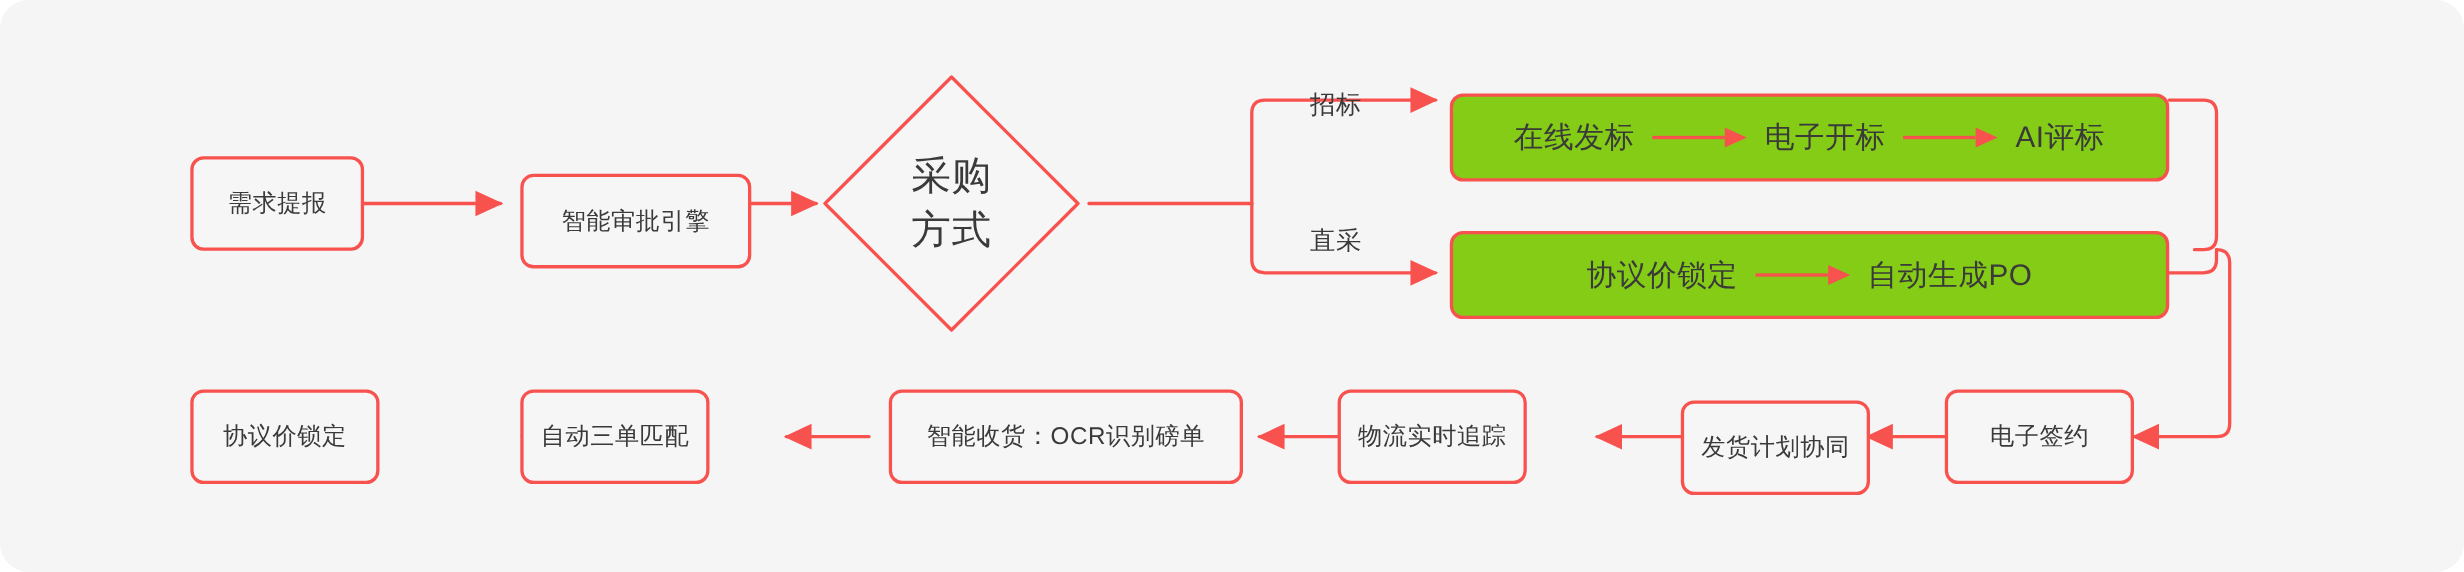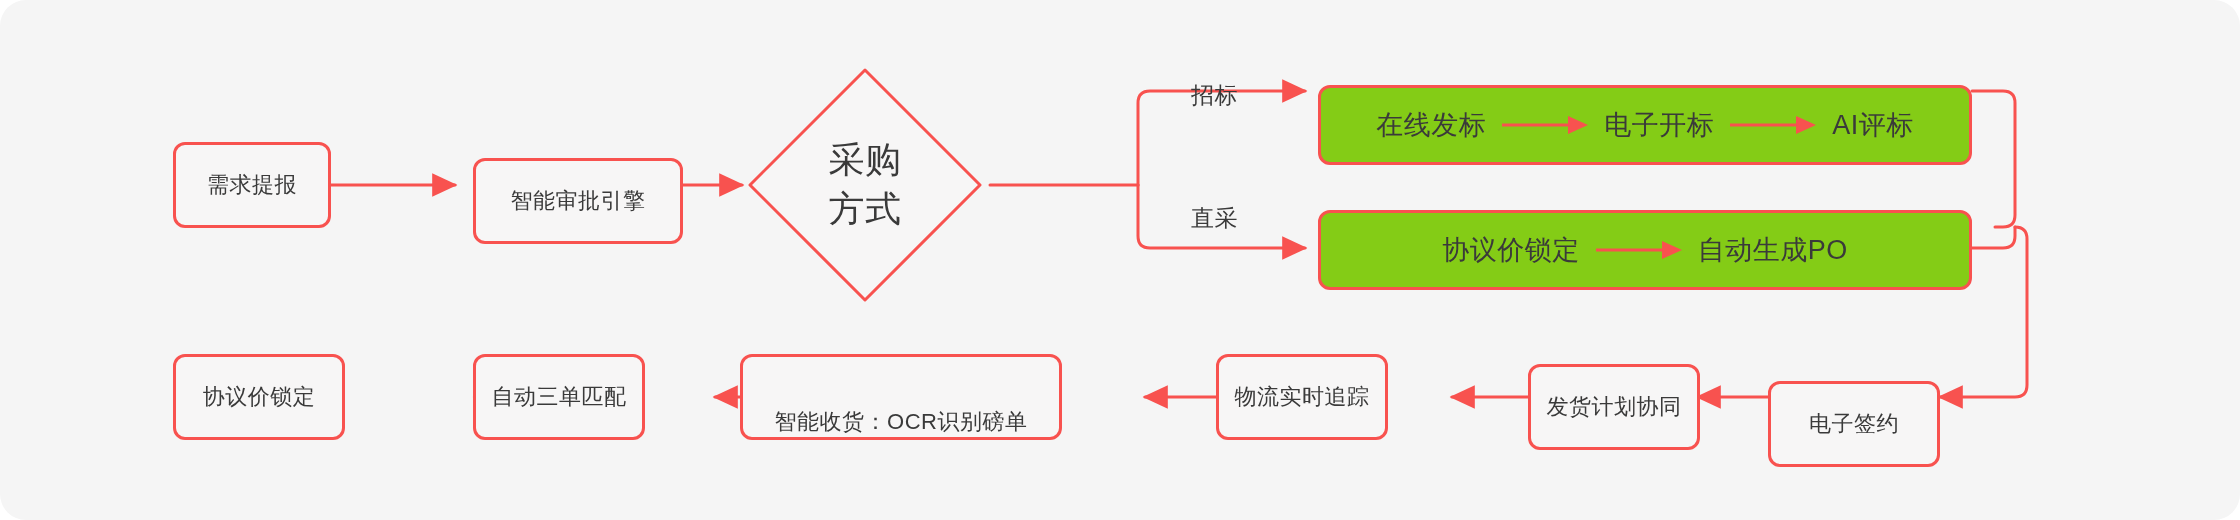--- a/index.html
+++ b/index.html
@@ -186,33 +186,33 @@
 
   <div class="group-box" style="left:1318px; top:210px; width:654px; height:80px;">
     <span class="sub-step">协议价锁定</span>
     <span class="inline-arrow">
       <span class="shaft"></span>
         <span class="head"></span>
     </span>
     <span class="sub-step">自动生成PO</span>
   </div>
 
-  <div class="node" style="left:1768px; top:354px; width:172px; height:86px;margin-top:27px;">
+  <div class="node" style="left:1768px; top:354px; width:172px; height:86px;">
     <span>电子签约</span>
   </div>
 
   <div class="node" style="left:1528px; top:364px; width:172px; height:86px;">
     <span>发货计划协同</span>
   </div>
 
   <div class="node" style="left:1216px; top:354px; width:172px; height:86px;">
     <span>物流实时追踪</span>
   </div>
 
-  <div class="node" style="left:740px; top:354px; width:322px; height:86px;align-items:flex-end;">
+  <div class="node" style="left:808px; top:354px; width:322px; height:86px;">
     <span>智能收货：OCR识别磅单</span>
   </div>
 
   <div class="node" style="left:473px; top:354px; width:172px; height:86px;">
     <span>自动三单匹配</span>
   </div>
 
   <div class="node" style="left:173px; top:354px; width:172px; height:86px;">
     <span>协议价锁定</span>
   </div>

